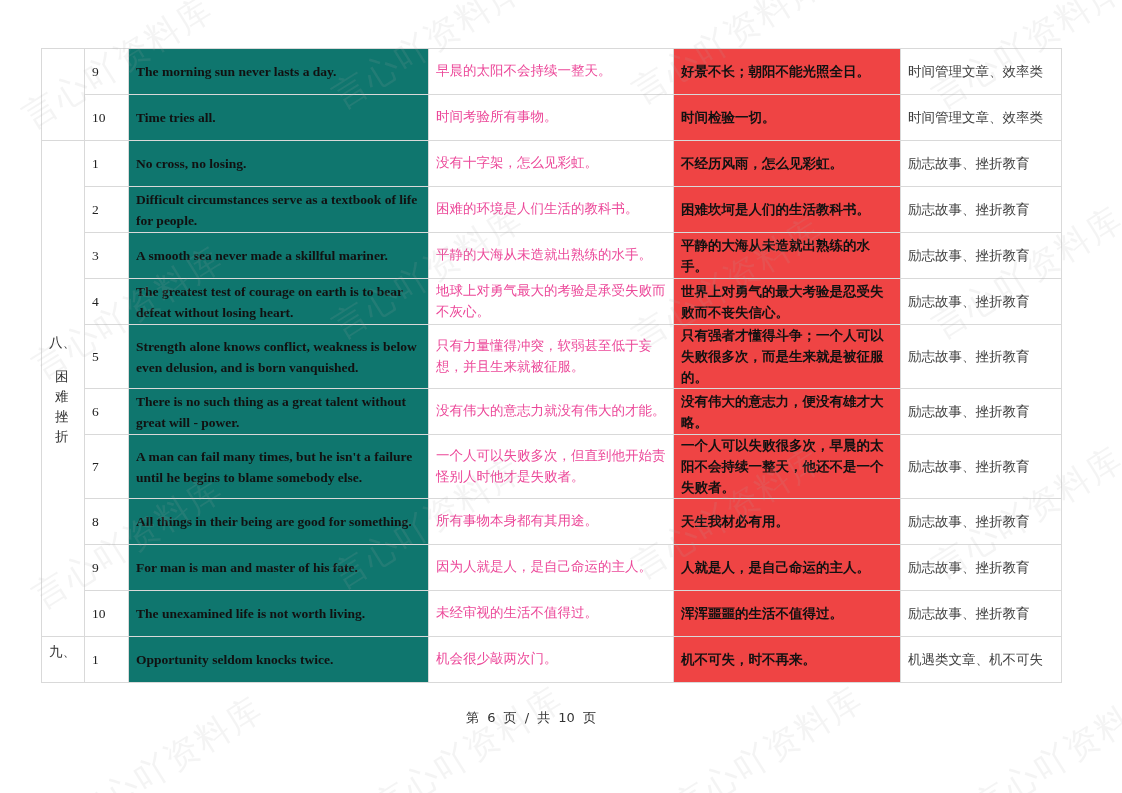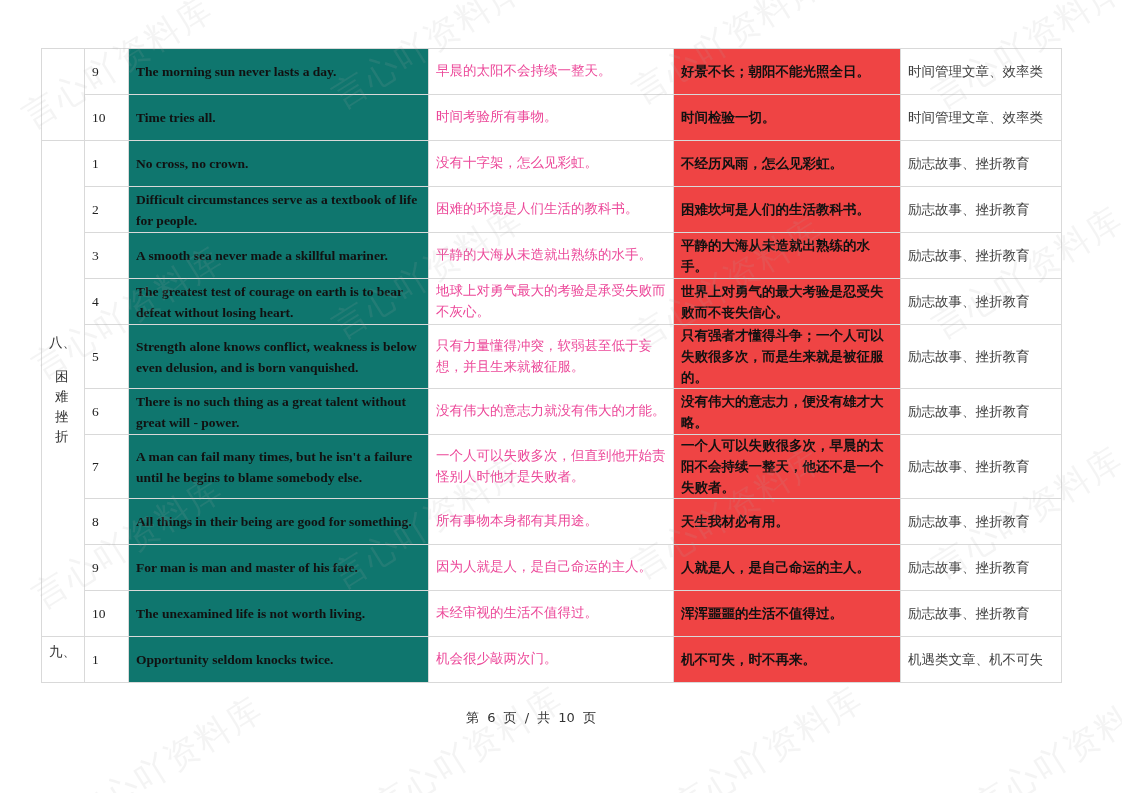--- a/index.html
+++ b/index.html
@@ -81,21 +81,21 @@
       <tr style="height: 46px;">
         <td class="cat" rowspan="10">
           <span class="cat-inner">八、</span>
           <span style="display: block; height: 14px;"></span>
           <span class="cat-inner" style="padding-left: 6px;">困</span>
           <span class="cat-inner" style="padding-left: 6px;">难</span>
           <span class="cat-inner" style="padding-left: 6px;">挫</span>
           <span class="cat-inner" style="padding-left: 6px;">折</span>
         </td>
         <td class="num">1</td>
-        <td class="en">No cross, no crown.</td>
+        <td class="en">No cross, no losing.</td>
         <td class="zh">没有十字架，怎么见彩虹。</td>
         <td class="free">不经历风雨，怎么见彩虹。</td>
         <td class="tag">励志故事、挫折教育</td>
       </tr>
       <tr style="height: 46px;">
         <td class="num">2</td>
         <td class="en">Difficult circumstances serve as a textbook of life for people.</td>
         <td class="zh">困难的环境是人们生活的教科书。</td>
         <td class="free">困难坎坷是人们的生活教科书。</td>
         <td class="tag">励志故事、挫折教育</td>

